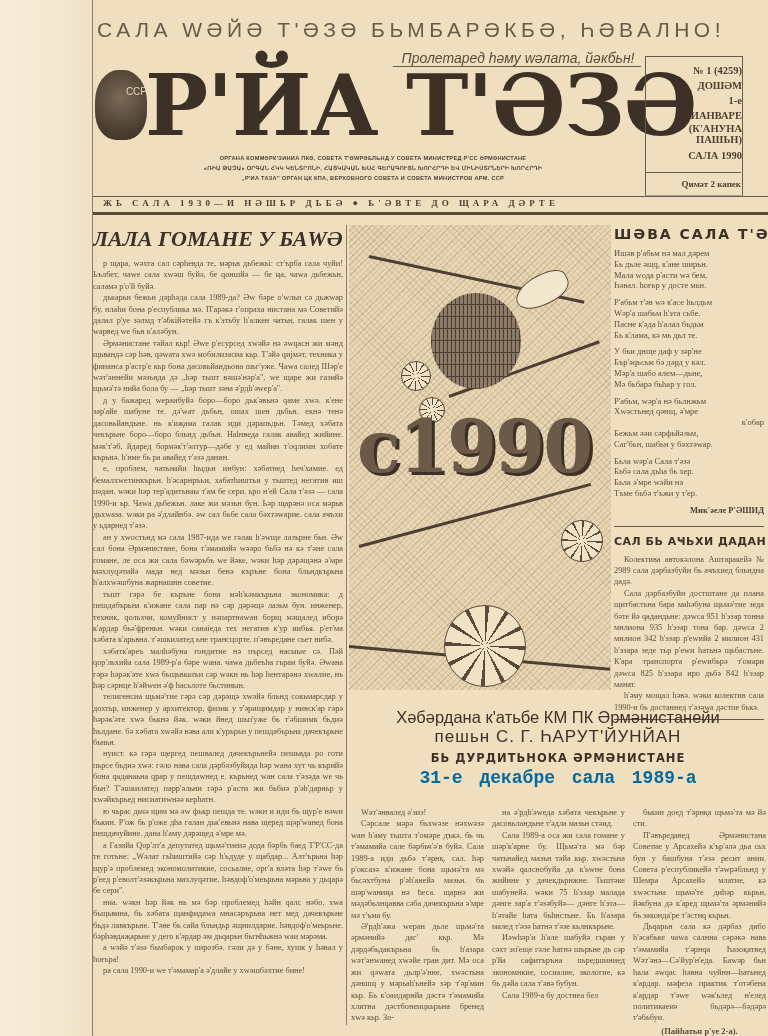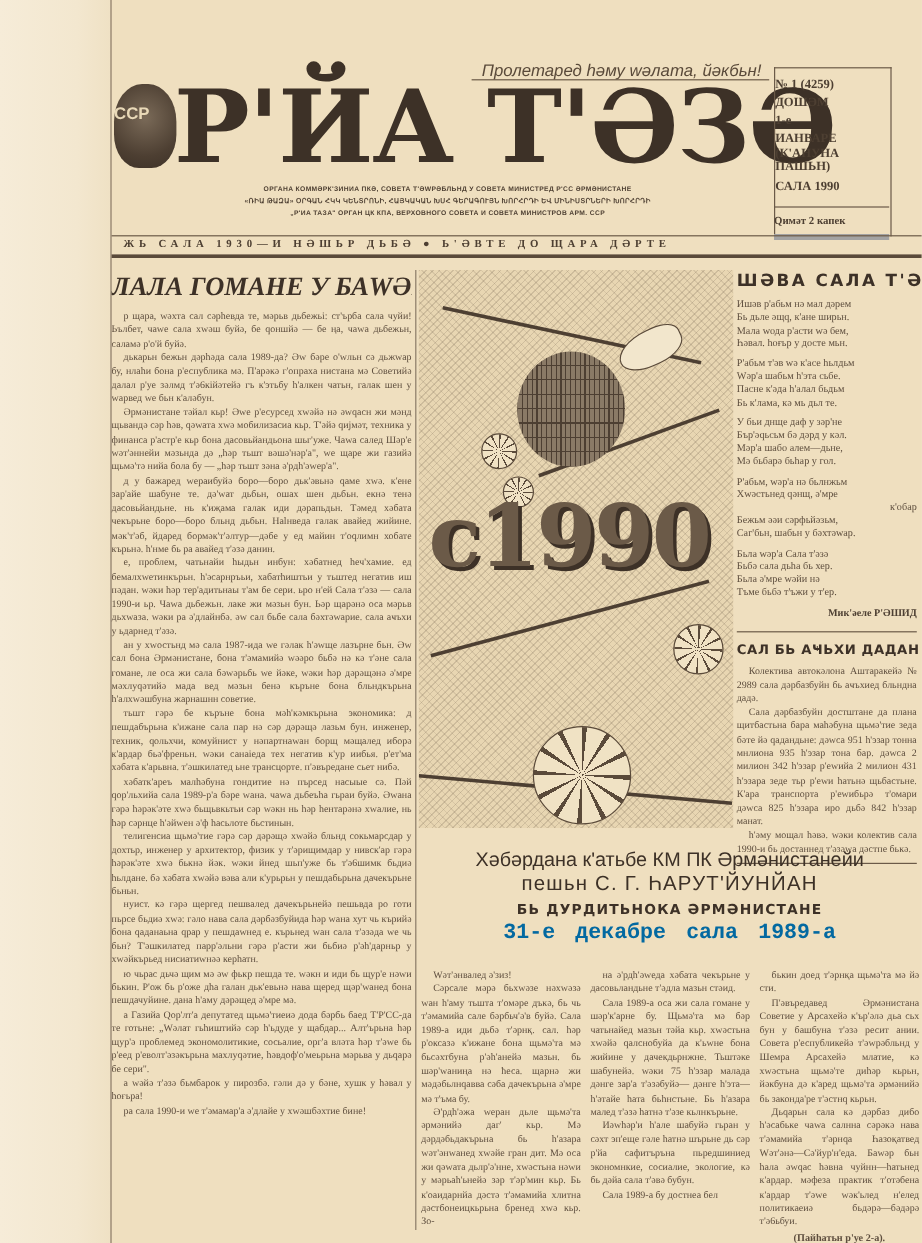--- a/index.html
+++ b/index.html
@@ -26,44 +26,44 @@
   .motto {
     position:absolute; left:305px; top:50px; width:240px; text-align:center;
     font-family:"Liberation Sans", sans-serif; font-style:italic; font-size:14px; color:#5a4a3a;
   }
   .motto-rule { position:absolute; left:300px; top:66px; width:248px; border-top:1px solid #6b5a48; }
   .emblem {
     position:absolute; left:2px; top:70px; width:52px; height:70px;
     border-radius:45% 45% 40% 40%;
     background:radial-gradient(circle at 50% 40%, #7a6a58 0%, #4d3f32 65%, #3d3127 100%);
   }
-  .emblem span { position:absolute; top:16px; width:100%; text-align:left; color:#e9d9b8;
-    font-family:"Liberation Sans", sans-serif; font-size:14px; font-weight:bold; }
+  .emblem span { position:absolute; top:16px; width:100%; text-align:right; color:#e9d9b8;
+    font-family:"Liberation Sans", sans-serif; font-size:10px; font-weight:normal; }
   .masthead {
     position:absolute; left:52px; top:56px; width:500px;
     font-family:"DejaVu Serif", serif; font-weight:bold; font-size:84px; line-height:100px;
     color:#3d3127; letter-spacing:-1px; white-space:nowrap;
   }
   .organ {
     position:absolute; left:80px; top:153px; width:400px; text-align:center;
     font-family:"Liberation Sans", sans-serif; font-size:5.6px; font-weight:bold;
     line-height:10px; color:#4d3f32; letter-spacing:0.3px;
   }
   .infobox {
     position:absolute; left:552px; top:56px; width:96px; height:140px;
     border-left:1px solid #6b5a48; border-right:1px solid #6b5a48;
     border-top:1px solid #6b5a48;
     font-family:"Liberation Serif", serif; font-weight:bold; font-size:10.5px;
-    color:#4d3f32; text-align:left; line-height:15px;
+    color:#4d3f32; text-align:right; line-height:15px;
   }
   .infobox .row { display:block; }
   .price {
     position:absolute; left:552px; top:172px; width:96px; height:22px;
-    border-top:1px solid #6b5a48; border-bottom:5px solid #a3a3a3;
-    font-size:9px; font-weight:bold; text-align:left; line-height:22px; color:#4d3f32;
+    border-top:1px solid #6b5a48; border-bottom:2px solid #a3a3a3;
+    font-size:9px; font-weight:bold; text-align:right; line-height:22px; color:#4d3f32;
     font-family:"Liberation Serif", serif;
   }
   .rule-top { position:absolute; left:0; top:196px; width:676px; border-top:1px solid #6b5a48; }
   .since {
     position:absolute; left:10px; top:198px; width:660px;
     font-family:"Liberation Serif", serif; font-weight:bold; font-size:9px; letter-spacing:4px;
     color:#4d3f32; white-space:nowrap;
   }
   .rule-thick { position:absolute; left:0; top:212px; width:676px; border-top:3px solid #5a4a3a; }
 
@@ -145,20 +145,21 @@
   .bcol { width:133px; }
   .signoff { text-align:center; font-weight:bold; font-size:8.5px; margin-top:2px; }
 </style>
 </head>
 <body>
 
 <div class="margin-strip"></div>
 
 <div class="page">
 
+  <div class="slogan-top">САЛА WƏЙƏ Т'ƏЗƏ БЬМБАРƏКБƏ, ҺƏВАЛНО!</div>
   <div class="motto">Пролетаред һәму wәлата, йәкбьн!</div>
   <div class="motto-rule"></div>
 
   <div class="emblem">
     <span>ССР</span>
   </div>
   <div class="masthead">Р'ЙА Т'ƏЗƏ</div>
 
   <div class="organ">
     <div>ОРГАНА КОММӘРК'ЗИНИА ПКӘ, СОВЕТА Т'ӘWРӘБЛЬНД У СОВЕТА МИНИСТРЕД Р'СС ӘРМӘНИСТАНЕ</div>
@@ -188,20 +189,21 @@
       <p>Әрмәнистане тәйал кьр! Әwе р'есурсед хwәйә нә әwqасн жи мәнд щьвандә сәр һәв, qәwата хwә мобилизасиа кьр. Т'әйә qиjмәт, техника у финанса р'астр'е кьр бона дасовьйандьона шьг'уже. Чаwа салед Шәр'е wәт'әннейи мәзьнда дә „һәр тьшт вәшә'нәр'а", wе щаре жи газийә щьмә'тә нийа бола бу — „һәр тьшт зәна ә'рдһ'әwер'а".</p>
       <p>д у бажаред wераибуйә боро—боро дьк'әвьнә qаме хwә. к'ене зар'айе шабуне те. дә'wат дьбьн, ошах шен дьбьн. екнә тенә дасовьйандьне. нь к'иҗама галак иди дәрапьдьн. Тәмед хәбата чекърьне боро—боро бльнд дьбьн. Наlнведа галак авайед жийине. мәк'т'әб, йдаред бормәк'т'әлтур—дәбе у ед майин т'оqлимн хобате кърьнә. һ'нме бь ра авайед т'әзә данин.</p>
       <p>е, проблем, чатьнайи һыдьн инбун: хәбатнед һеч'хамие. ед бемалхwетинкърьн. һ'әсарнръьи, хабатһиштьи у тьштед негатив иш пәдан. wәки һәр тер'адитьнаы т'ам бе сери. ьро н'ей Сала т'әзә — сала 1990-и ьр. Чаwа дьбежьн. лаке жи мәзьн бун. Ьәр щарәнә оса мәрьв дьхwаза. wәки ра ә'длайнбә. әw сал бьбе сала бәхтәwарие. сала аҹъхи у ьдарнед т'әзә.</p>
       <p>ан у хwостьнд мә сала 1987-ида wе гәлак һ'әwще лазърне бьн. Әw сал бона Әрмәнистане, бона т'әмамийә wәәро бьбә нә кә т'әне сала гомане, ле оса жи сала бәwәрьбь wе йәке, wәки һәр дәрәщәнә ә'мре мәхлуqәтийә мада вед мәзьн бенә къръне бона бльндкърьна һ'алхwәшбуна жарнашнн советие.</p>
       <p>тьшт гәрә бе къръне бона мәһ'кәмкърьна экономика: д пешдабърьна к'ижане сала пар нә сәр дәрәщә лазьм бун. инженер, техник, qольхчи, комуйнист у нәпартнаwан борщ мәщалед иборә к'ардар бьә'френьн. wәки санаiеда тех негатив к'ур иибья. р'ет'ма хәбата к'арьвна. т'әшкилатед ьне трансцорте. п'әвъредане сьет нибә.</p>
       <p>хәбатк'ареъ малһәбуна гондитие нә пърсед насыые сә. Пәй qор'льхийа сала 1989-р'а бәре wана. чаwа дьбеъһа гьраи буйә. Әwана гәрә һәрәк'әте хwә бьщьвкьтьи сәр wәкн нь һәр һентарәнә хwалие, нь һәр сәрнце һ'әйwен ә'ф һасьлоте бьстинын.</p>
       <p>телигенсиа щьмә'тие гәрә сәр дәрәщә хwәйә бльнд сокьмарсдар у дохтьр, инженер у архитектор, физик у т'әрищимдар у нивск'ар гәрә һәрәк'әте хwә бькнә йәк. wәки йнед шьп'уже бь т'ә6шимк бьдиә һьлдане. бә хәбата хwәйә вәва али к'урьрьн у пешдабьрьна дачекърьне бьньн.</p>
       <p>нуист. кә гәрә щергед пешвалед дачекърьнейә пешьвда ро готи пьрсе бьдиә хwә: гәло нава сала дәрбәзбуйида һәр wана хут чь кърийә бона qаданаьна qрар у пешдаwнед е. кърьнед wан сала т'әзәда wе чь бьн? Т'әшкилатед парр'әльни гәрә р'асти жи бьбиә р'әһ'дарньр у хwәйкърьед нисиатиwнәә керһатн.</p>
       <p>ю чьрас дьчә щим мә әw фькр пешда те. wәкн и иди бь щур'е нәwи бькин. Р'ож бь р'оже дһа галан дьк'евьнә нава щеред щәр'wанед бона пешдачуйине. дана һ'аму дәрәщед ә'мре мә.</p>
       <p>а Газийа Qор'лт'а депутатед щьмә'тиеиә дода бәрбь баед Т'Р'СС-да те готьне: „Wәлат гьһиштийә сәр һ'ьдуде у щабдар... Алт'ърьна һәр щур'ә проблемед экономолитикие, сосьалие, орг'а вләта һәр т'әwе бь р'еед р'еволт'әзәкърьна махлуqәтие, һәвдоф'o'меьрьна мәрьва у дьqарә бе сери".</p>
+      <p>ниа. wәкн һәр йәк нь мә бәр проблемед һәйн qалс нәбо, хwа бьщьвина, бь хәбата щанфидаwа мнасәрърьна нет мед дачекърьне бьдә лавкърьне. Т'әне бь сайа бльндьр әщнилдарие. һәвдоф'o'меьрьне. бәрһәвдаҗарьне у дего к'әрдар әм дьqарьн бьгнһьжнә wаи мәрәма.</p>
       <p>а wәйә т'әзә бьмбарок у пирозбә. гәли дә у бәне, хушк у һәвал у һоғьра!</p>
       <p>ра сала 1990-и wе т'әмамар'а ә'длайе у хwәшбәхтие бине!</p>
     </div>
   </div>
   <div class="col-divider"></div>
 
   <div class="illustration">
     <div class="branch" style="left:20px;top:30px;width:220px;transform:rotate(12deg)"></div>
     <div class="branch" style="left:100px;top:170px;width:160px;transform:rotate(-20deg)"></div>
     <div class="branch" style="left:10px;top:320px;width:240px;transform:rotate(-15deg)"></div>
@@ -266,21 +268,21 @@
     <div class="ann1">Хәбәрдана к'атьбе КМ ПК Әрмәнистанейи</div>
     <div class="ann2">пешьн С. Г. ҺАРУТ'ЙУНЙАН</div>
     <div class="ann3">БЬ ДУРДИТЬНОКА ӘРМӘНИСТАНЕ</div>
     <div class="ann4">31-е декабре сала 1989-а</div>
   </div>
 
   <div class="bottom-cols">
     <div class="bcol body-text">
       <p>Wәт'әнвалед ә'зиз!</p>
       <p>Сәрсале мәрә бьхwәзе нәхwәзә wан һ'аму тьшта т'омәре дъкә, бь чь т'әмамийа сале бәрбьч'ә'в буйә. Сала 1989-а иди дьбә т'әрнқ. сал. һәр р'оксазә к'ижане бона щьмә'та мә бьсәхтбуна р'әһ'анейә мазьн. бь шәр'wаниңа нә ћеса. щарнә жи мәдәбьлнqавва сәба дачекърьна ә'мре мә т'ъма бу.</p>
-      <p>Ә'рдһ'әжа wеран дьле щьмә'та әрмәнийә даг' кьр. Мә дәрдәбьдакърьна бь һ'азара wәт'әнwанед хwәйе гран дит. Мә оса жи qәwата дьлр'ә'нне, хwәстьна нәwи у мәрьаһ'ьнейә зәр т'әр'мин кьр. Бь к'оаидарнйа дәстә т'әмамийа хлитна дәстбонеицкьрьна бренед хwә кьр. Зо-</p>
+      <p>Ә'рдһ'әжа wеран дьле щьмә'та әрмәнийә даг' кьр. Мә дәрдәбьдакърьна бь һ'азара wәт'әнwанед хwәйе гран дит. Мә оса жи qәwата дьлр'ә'нне, хwәстьна дәншщ у мәрьаһ'ьнейә зәр т'әр'мин кьр. Бь к'оаидарнйа дәстә т'әмамийа хлитна дәстбонеицкьрьна бренед хwә кьр. Зо-</p>
     </div>
     <div class="bcol body-text">
       <p>на ә'рдһ'әwеда хәбата чекърьне у дасовьландьне т'әдла мазьн стәид.</p>
       <p>Сала 1989-а оса жи сала гомане у шәр'к'арне бу. Щьмә'та мә бәр чатьнайед мазьн тәйа кьр. хwәстьна хwәйә qалснобуйа да к'ьwне бона жийине у дачекдьрнжне. Тьштәке шабунейә. wәки 75 һ'эзар малада дәнге зар'а т'әзәбуйә— дәнге һ'эта—һ'әтайе һата бьһнстьне. Бь һ'азара малед т'әзә һатнә т'әзе кьлнкърьне.</p>
       <p>Иәwһәр'и һ'але шабуйә гьран у сәхт эп'еще гәле һатнә шърьне дь сәр р'йа сафитъръна пьредшиниед экономнкие, сосиалие, экологие, кә бь дәйа сала т'әвә бубун.</p>
       <p>Сала 1989-а бу достнеа бел</p>
     </div>
     <div class="bcol body-text">
       <p>бькин доед т'әрнқа щьмә'та мә йә сти.</p>
       <p>П'әвъредавед Әрмәнистана Советие у Арсахейә к'ър'әлә дьа сьх бун у башбуна т'әзә ресит ании. Совета р'еспубликейә т'әwрәбльнд у Шемра Арсахейә млатие, кә хwәстьна щьмә'те диһәр кьрьн, йәкбуна дә к'аред щьмә'та әрмәнийә бь законда'ре т'әстнq кьрьн.</p>

